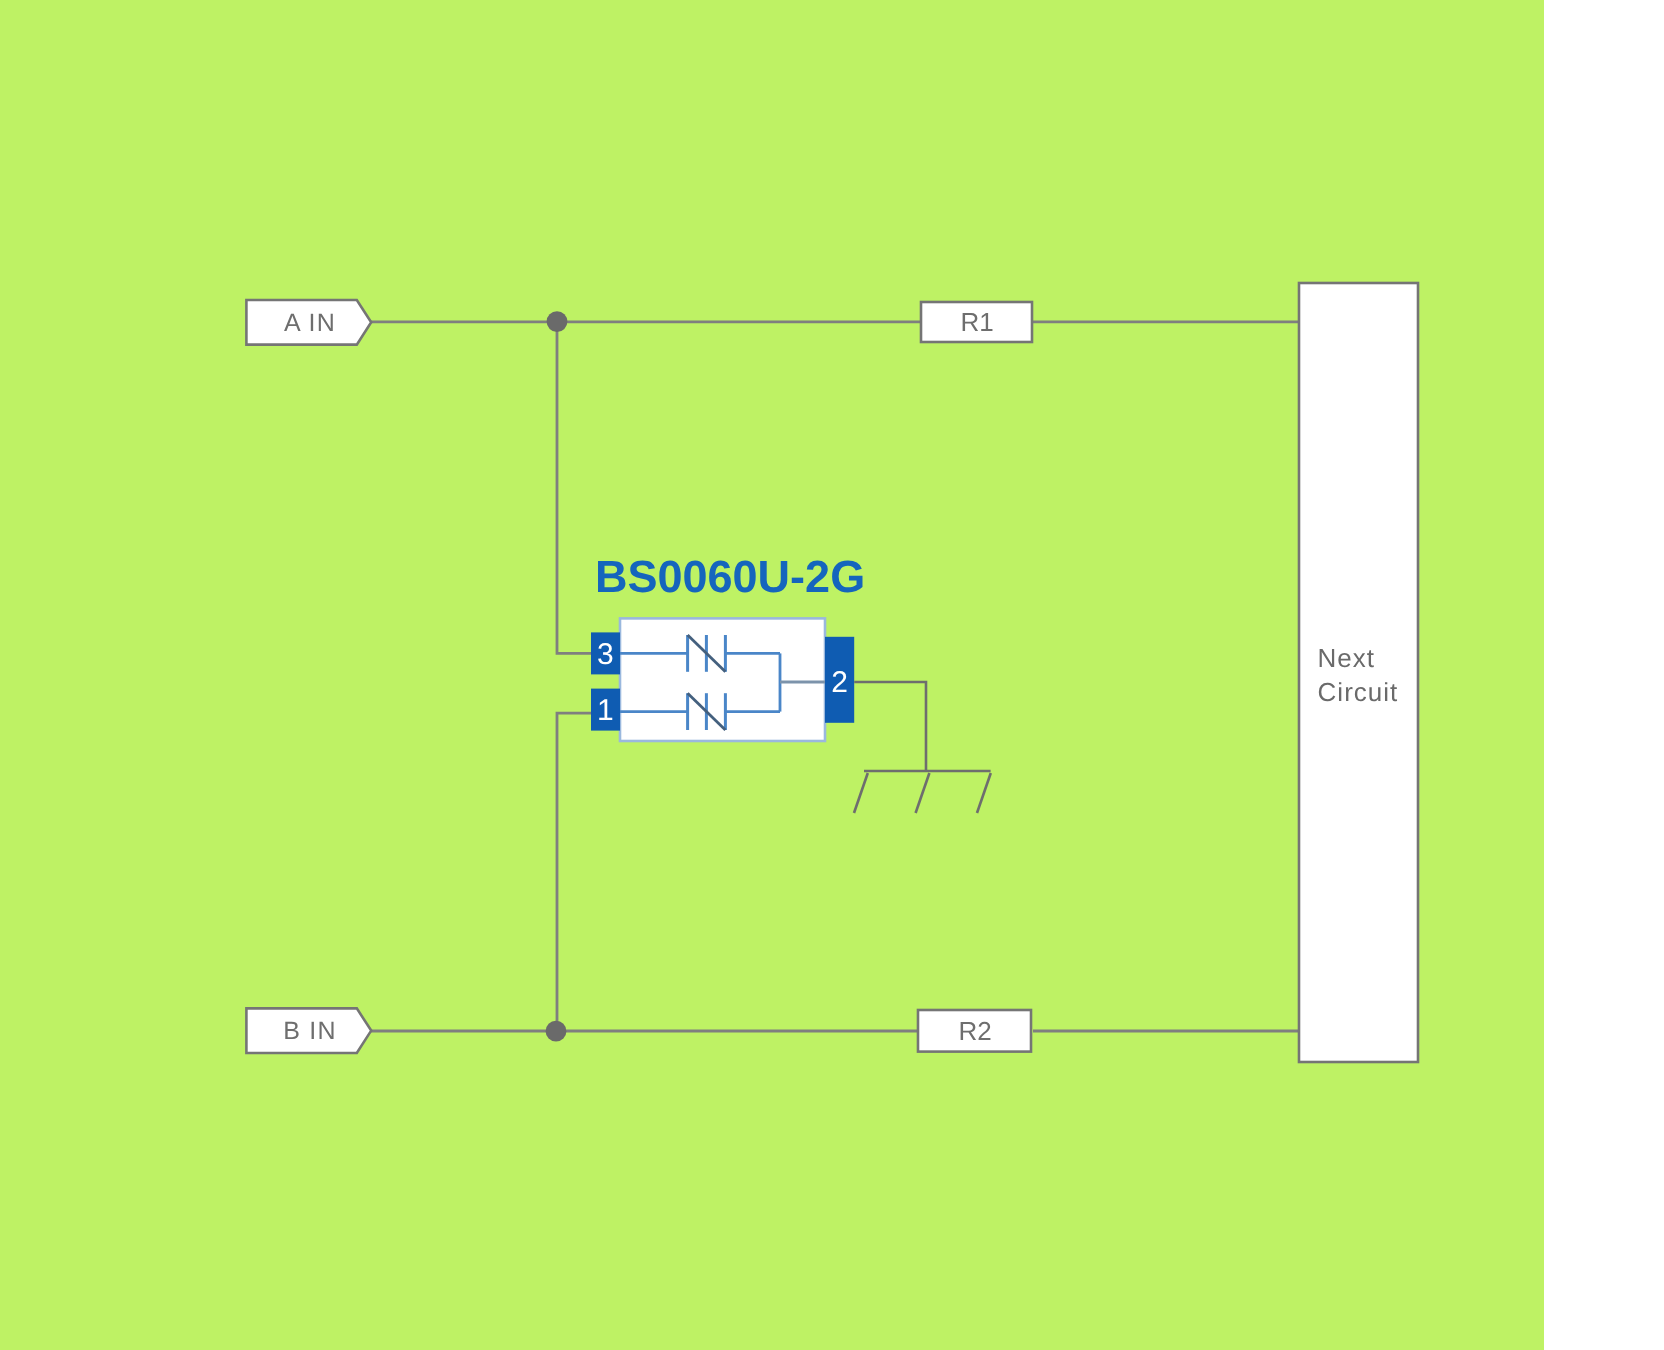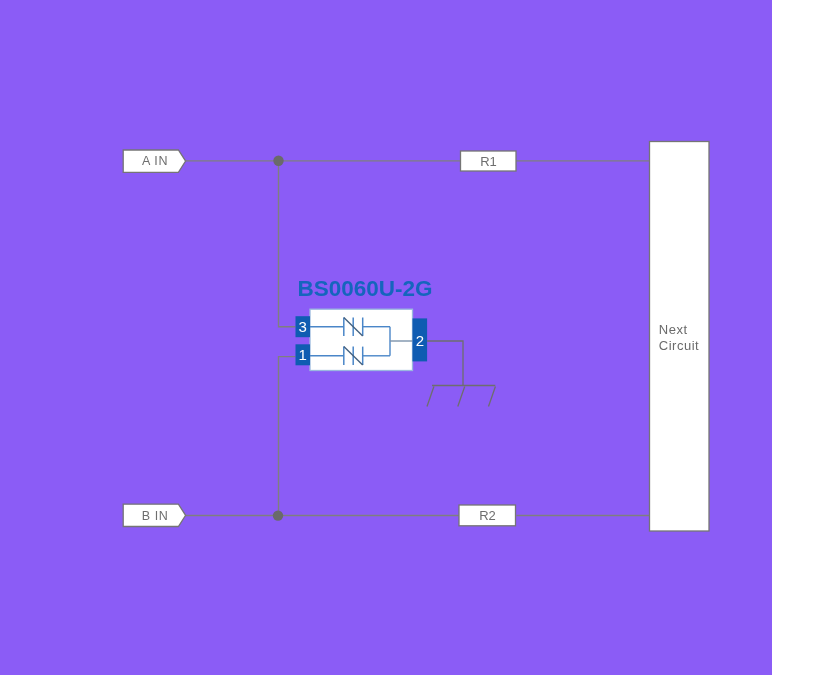--- a/index.html
+++ b/index.html
@@ -1,16 +1,16 @@
 <!DOCTYPE html>
 <html><head>
 <meta charset="utf-8">
 <style>
   html,body{margin:0;padding:0;background:#ffffff;}
-  .page{width:772px;height:675px;position:relative;overflow:hidden;background:#8b5cf6;}
+  .page{width:772px;height:675px;position:relative;overflow:hidden;background:#bef264;}
   svg{display:block;}
   text{font-family:"Liberation Sans", sans-serif;}
 </style>
 </head>
 <body>
 
 <div class="page">
 <svg width="832" height="675" viewBox="0 0 832 675" xmlns="http://www.w3.org/2000/svg">
 
   <line x1="185.5" y1="160.9" x2="460.5" y2="160.9" stroke="#7f7f7f" stroke-width="1.4"></line>

